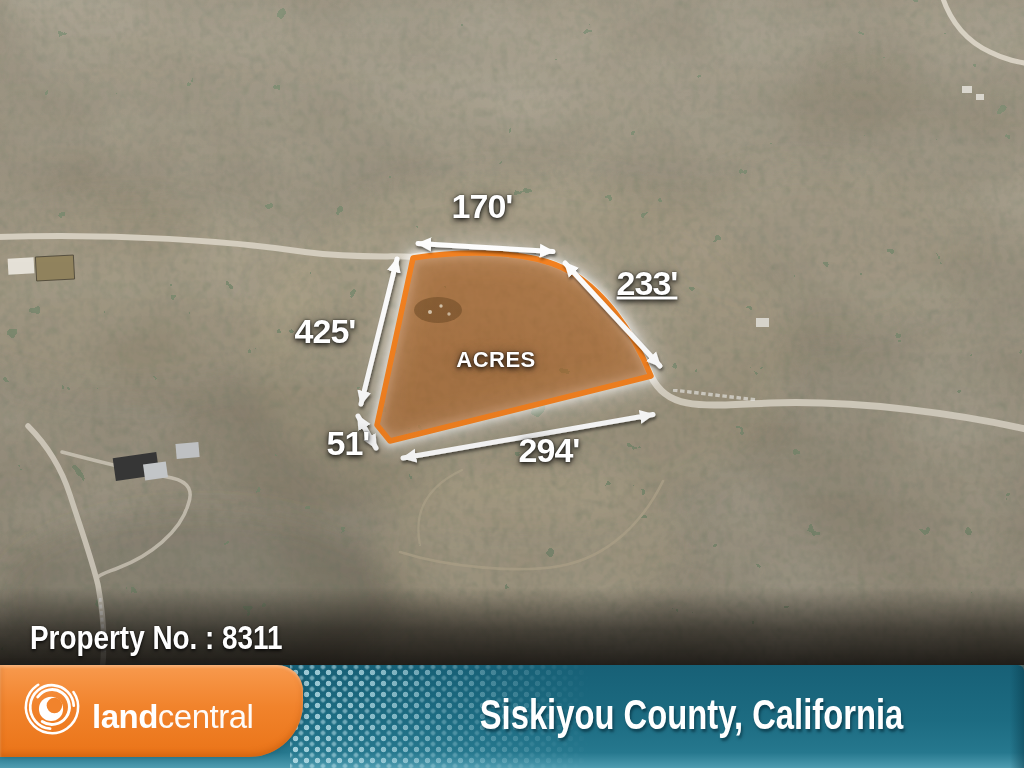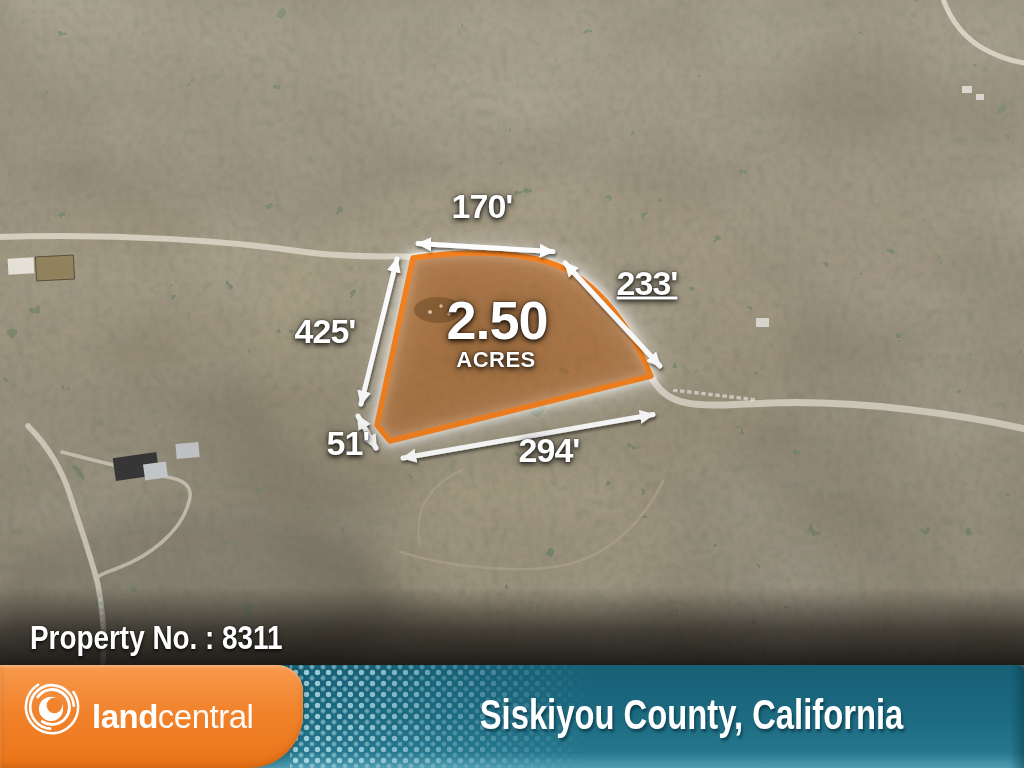--- a/index.html
+++ b/index.html
@@ -33,21 +33,21 @@
   .footer-dark-right{position:absolute;right:0;top:0;width:14px;height:100%;
     background:linear-gradient(90deg,rgba(9,62,79,0),rgba(9,62,79,.55));}
   .halftone{position:absolute;left:290px;top:0;width:320px;height:100%;
     background-image:
       radial-gradient(circle,rgba(186,224,233,.85) 2.4px,rgba(186,224,233,0) 3.1px),
       radial-gradient(circle,rgba(186,224,233,.60) 1.9px,rgba(186,224,233,0) 2.6px);
     background-size:11px 11px,11px 11px;
     background-position:0 2px,5.5px 7.5px;
     -webkit-mask-image:linear-gradient(90deg,#000 0%,rgba(0,0,0,.8) 30%,rgba(0,0,0,.35) 62%,transparent 94%);
     mask-image:linear-gradient(90deg,#000 0%,rgba(0,0,0,.8) 30%,rgba(0,0,0,.35) 62%,transparent 94%);}
-  .lozenge{position:absolute;left:0;top:0;width:303px;height:103px;
+  .lozenge{position:absolute;left:0;top:0;width:303px;height:92px;
     background:linear-gradient(180deg,#f89a4e 0%,#f1832c 45%,#ea7418 100%);
     border-radius:0 26px 54px 0;
     box-shadow:inset 0 2px 3px rgba(255,255,255,.30),inset 0 -3px 6px rgba(160,70,0,.35),2px 0 6px rgba(0,40,55,.25);}
   .logo{position:absolute;left:21px;top:11px;width:62px;height:62px;}
   .brand{position:absolute;left:92px;top:0;height:103px;display:flex;align-items:center;
     color:#fff;font-size:33px;letter-spacing:-.5px;}
   .brand .b{font-weight:700;}
   .brand .l{font-weight:400;opacity:.97;}
   .location-wrap{position:absolute;left:303px;right:0;top:0;height:100px;
     display:flex;align-items:center;justify-content:center;padding-left:56px;}
@@ -166,21 +166,20 @@
     </svg>
 
     <div class="light-overlay"></div>
 
     <div class="lbl dim" style="left:482px;top:206px;">170'</div>
     <div class="lbl dim" style="left:647px;top:283px;text-decoration:underline;">233'</div>
     <div class="lbl dim" style="left:325px;top:331px;">425'</div>
     <div class="lbl dim" style="left:320px;top:443px;margin-left:28px;">51'</div>
     <div class="lbl dim" style="left:549px;top:450px;">294'</div>
 
-    <div class="lbl acre-num" style="left:497px;top:320px;">2.50</div>
     <div class="lbl acre-unit" style="left:496px;top:360px;">ACRES</div>
 
     <div class="prop-band">
       <div class="prop-no">Property No. : 8311</div>
     </div>
   </div>
 
   <div class="footer">
     <div class="halftone"></div>
     <div class="footer-dark-right"></div>

